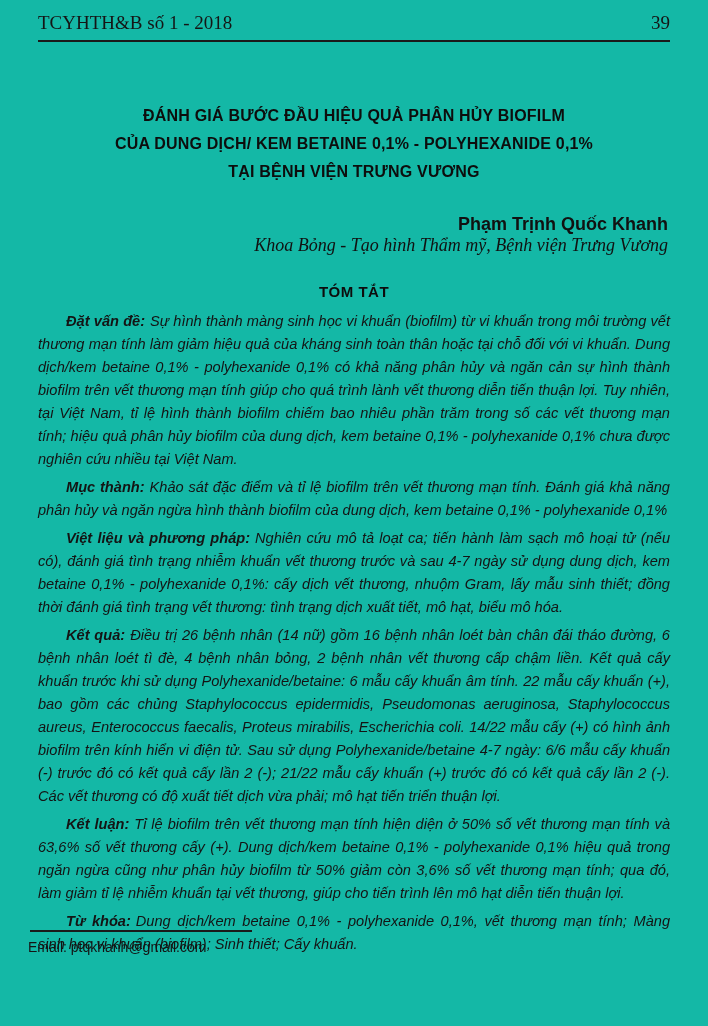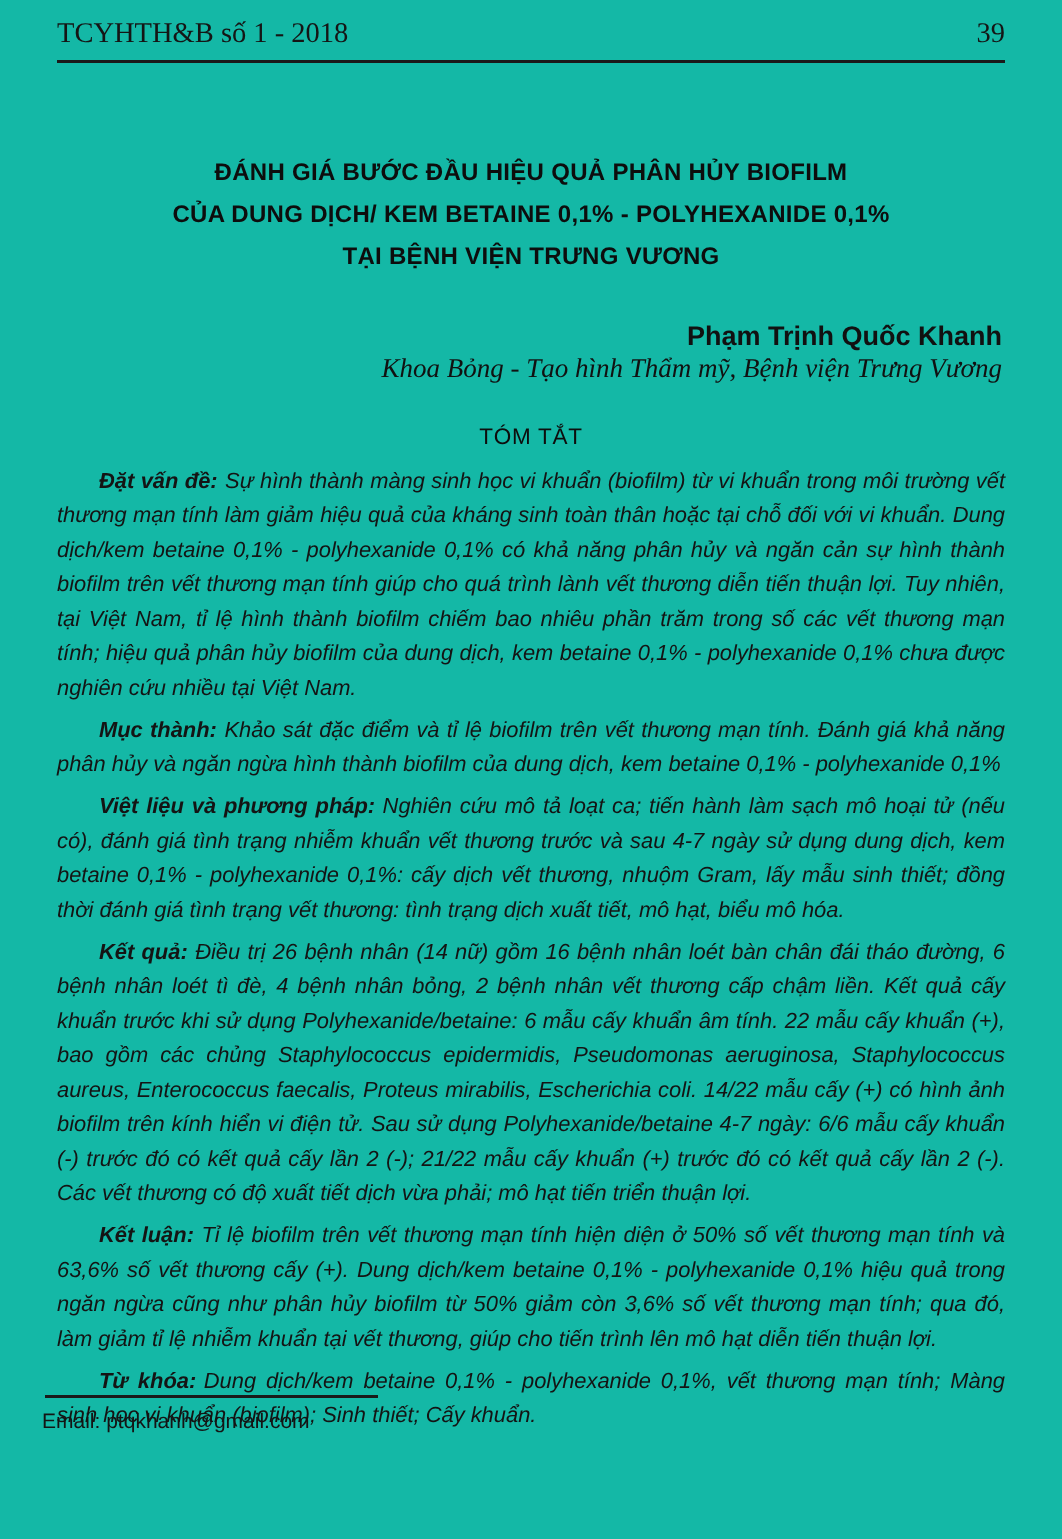--- a/index.html
+++ b/index.html
@@ -66,21 +66,21 @@
   }
   .byline .author { font-weight: bold; }
   .byline .affiliation { font-style: italic; font-family: Liberation Serif, serif; }
   
   .abstract-heading {
     position: absolute;
     top: 283px;
     left: 0;
     width: 100%;
     text-align: center;
-    font-weight: normal;
+    font-weight: bold;
     font-size: 15px;
     letter-spacing: 0.5px;
     margin: 0;
     color: #0d0d0d;
   }
   .abstract-body {
     position: absolute;
     top: 310px;
     left: 38px;
     width: 632px;

